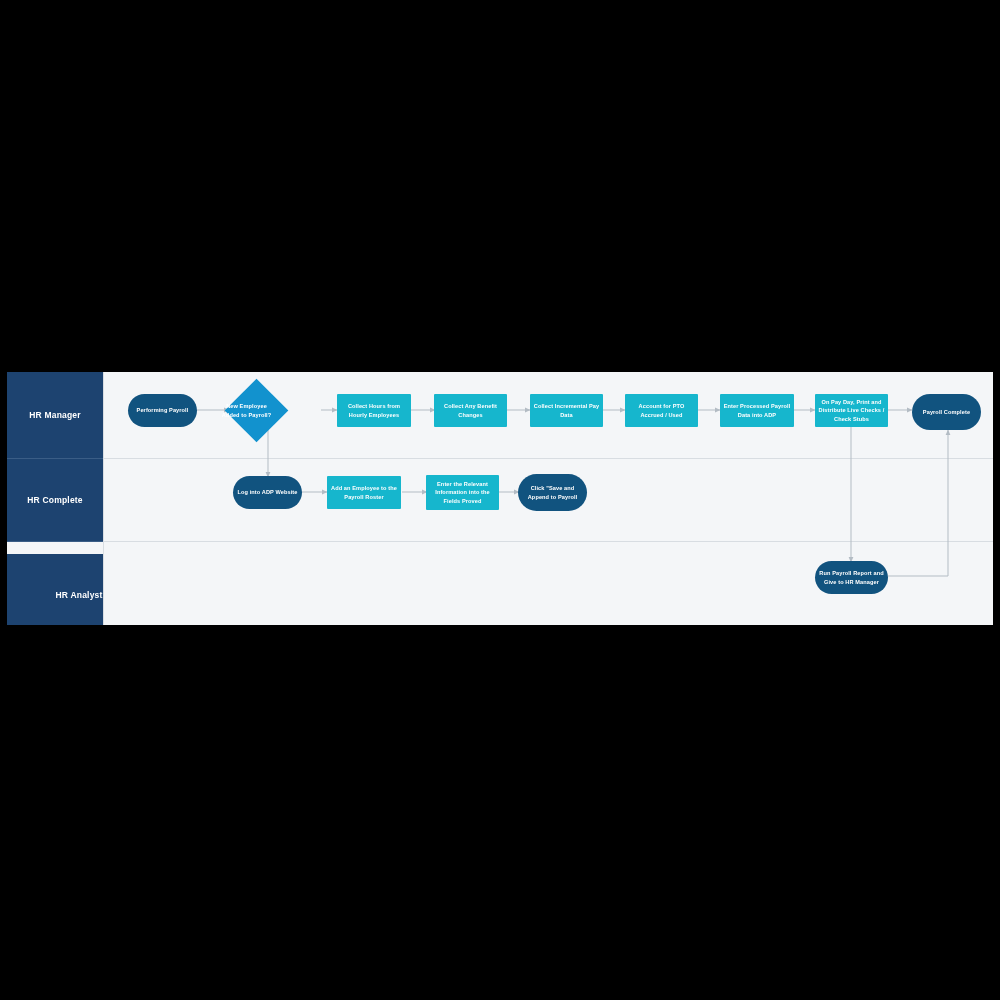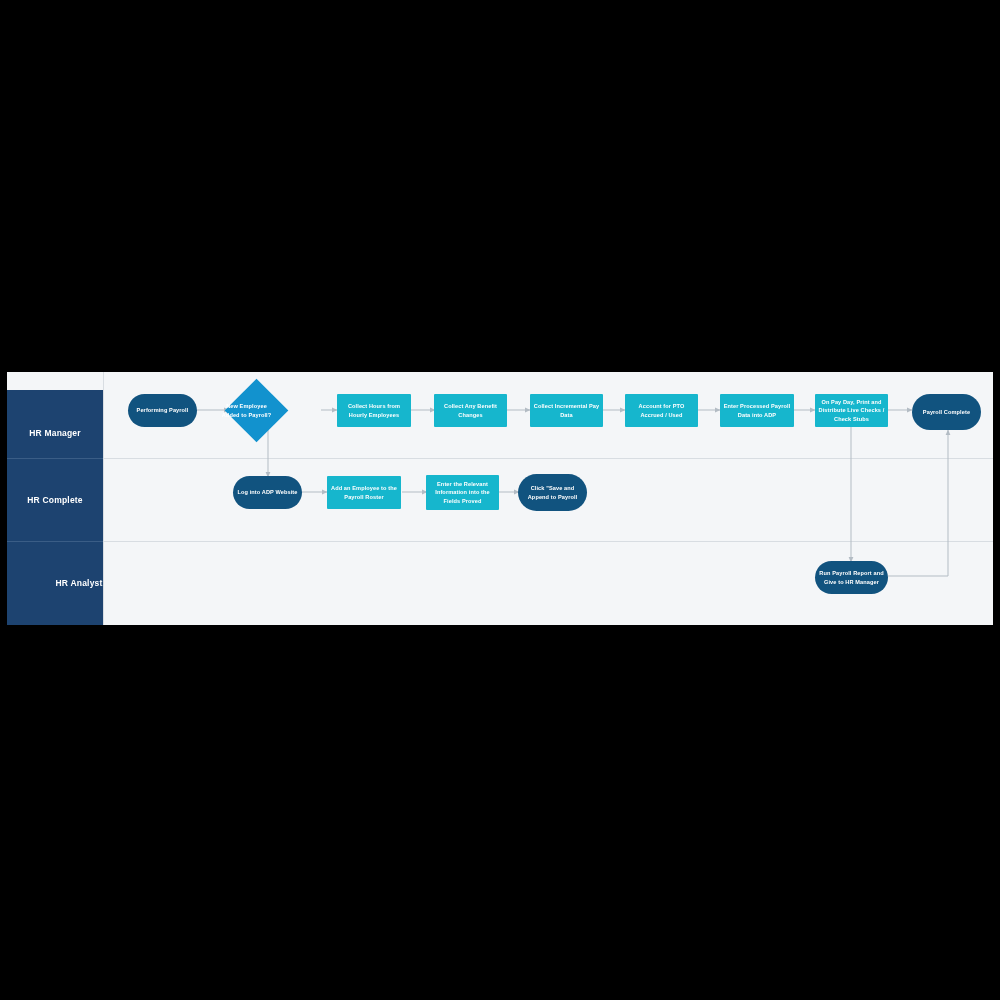--- a/index.html
+++ b/index.html
@@ -144,29 +144,29 @@
   <div id="canvas">
 
     <div class="lane" style="top:0px;height:86px;"></div>
     <div class="lane" style="top:86px;height:83px;"></div>
     <div class="lane" style="top:169px;height:84px;"></div>
 
     <div class="lane-divider" style="top:86px;"></div>
     <div class="lane-divider" style="top:169px;"></div>
     <div class="pool-rightborder"></div>
 
-    <div class="lane-header" style="top:0px;height:86px;margin-top:18px;">
+    <div class="lane-header" style="top:0px;height:86px;">
       <div class="lane-header-inner">HR Manager</div>
     </div>
     <div class="lane-header-sep" style="top:86px;"></div>
     <div class="lane-header" style="top:87px;height:82px;">
       <div class="lane-header-inner">HR Complete</div>
     </div>
     <div class="lane-header-sep" style="top:169px;"></div>
-    <div class="lane-header" style="top:170px;height:83px;padding-left:48px;">
+    <div class="lane-header" style="top:182px;height:83px;padding-left:48px;">
       <div class="lane-header-inner">HR Analyst</div>
     </div>
 
     <svg id="connectors" viewBox="0 0 986 253" xmlns="http://www.w3.org/2000/svg">
       <defs>
         <marker id="arrowhead" markerWidth="6" markerHeight="6" refX="5" refY="3" orient="auto" markerUnits="userSpaceOnUse">
           <path d="M0,0.6 L5.4,3 L0,5.4 z" fill="#b3bcc4"></path>
         </marker>
       </defs>
       <g stroke="#b3bcc4" stroke-width="1" fill="none" marker-end="url(#arrowhead)">

